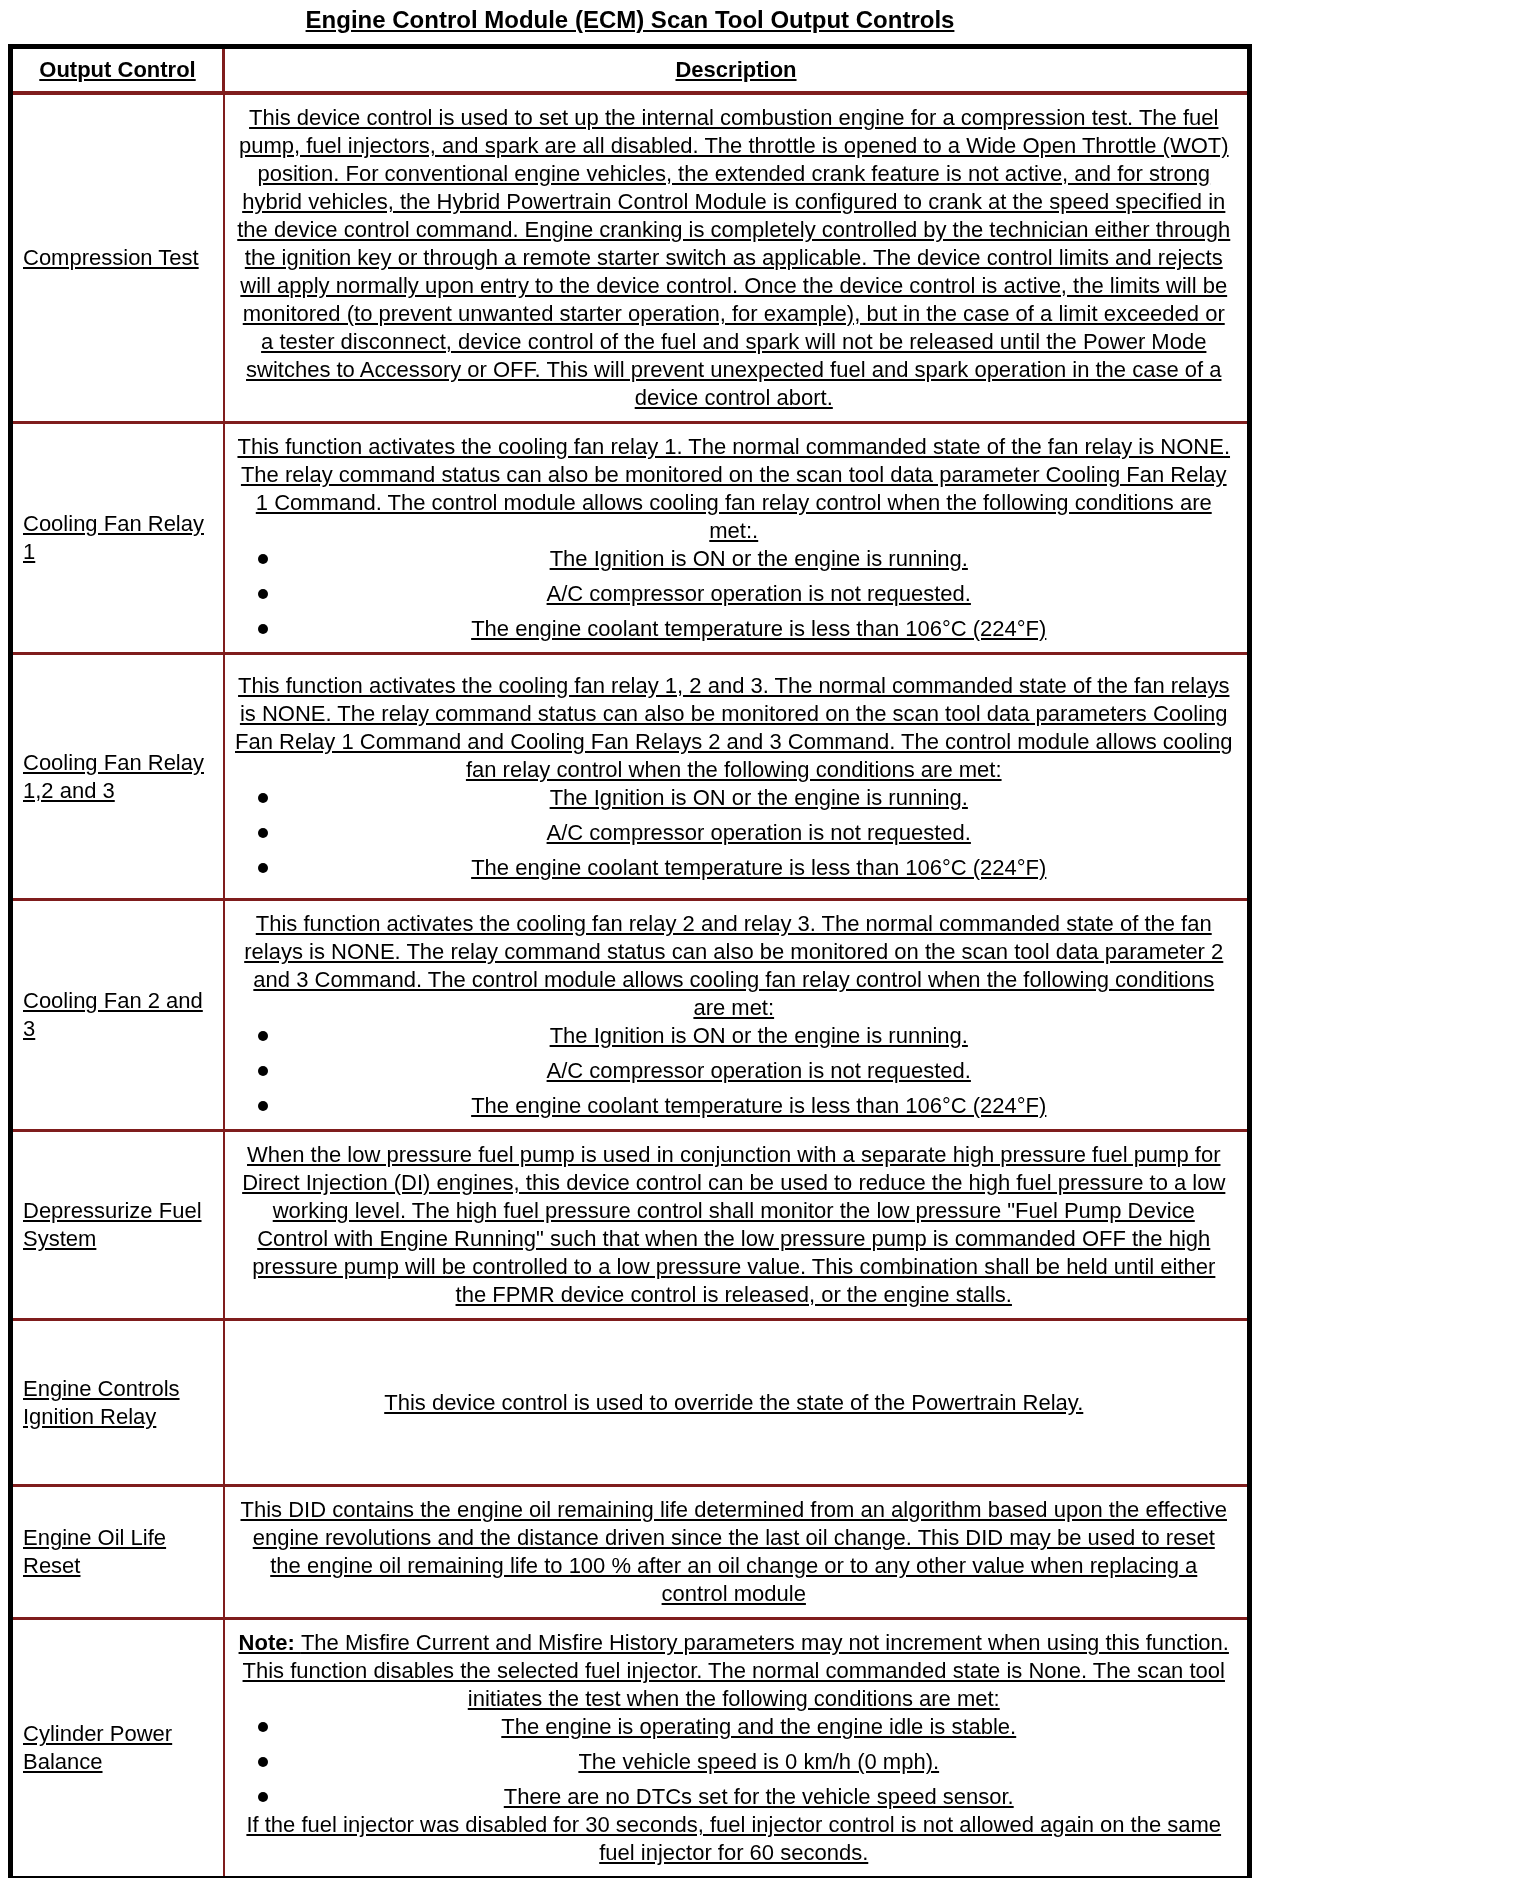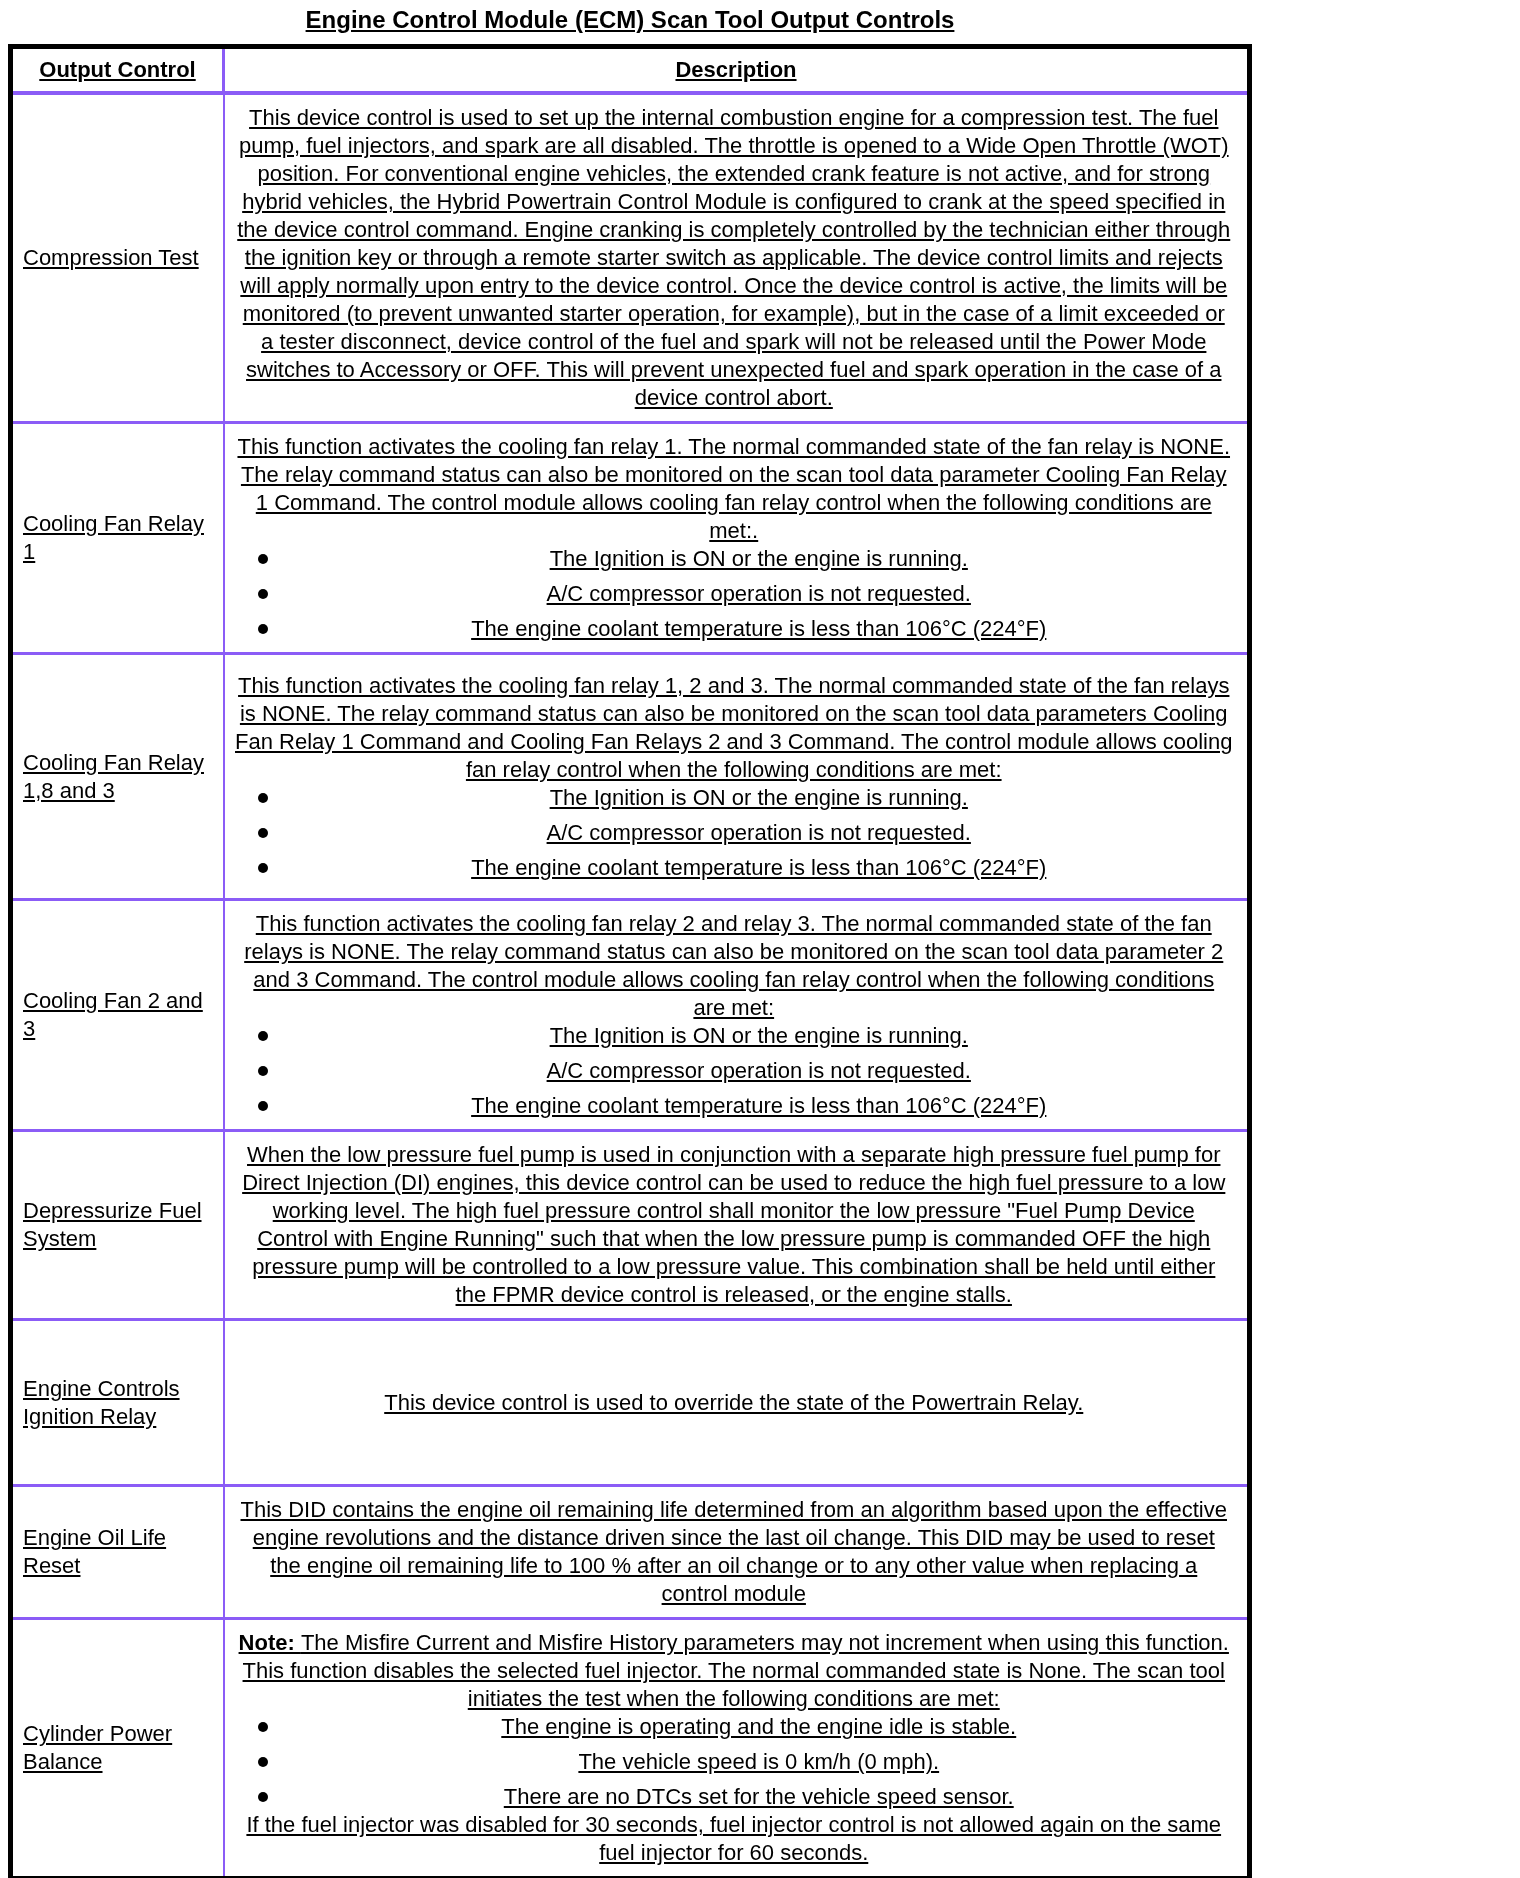--- a/index.html
+++ b/index.html
@@ -23,21 +23,21 @@
     line-height: 28px;
     margin: 2px 0 10px 0;
   }
   table.ecm-table {
     width: 100%;
     border-collapse: collapse;
     table-layout: fixed;
     border: 5px solid #000;
   }
   th, td {
-    border: 3px solid #8b5cf6;
+    border: 3px solid #7f1d1d;
     font-size: 22px;
     line-height: 28px;
     box-sizing: border-box;
   }
   th {
     font-weight: bold;
     text-align: center;
     padding: 7px 4px;
     border-bottom-width: 4px;
   }
@@ -112,21 +112,21 @@
           <td class="desc-cell">
             <p>This function activates the cooling fan relay 1. The normal commanded state of the fan relay is NONE. The relay command status can also be monitored on the scan tool data parameter Cooling Fan Relay 1 Command. The control module allows cooling fan relay control when the following conditions are met:.</p>
             <ul>
               <li>The Ignition is ON or the engine is running.</li>
               <li>A/C compressor operation is not requested.</li>
               <li>The engine coolant temperature is less than 106°C (224°F)</li>
             </ul>
           </td>
         </tr>
         <tr>
-          <td class="control-cell">Cooling Fan Relay 1,8 and 3</td>
+          <td class="control-cell">Cooling Fan Relay 1,2 and 3</td>
           <td class="desc-cell">
             <p>This function activates the cooling fan relay 1, 2 and 3. The normal commanded state of the fan relays is NONE. The relay command status can also be monitored on the scan tool data parameters Cooling Fan Relay 1 Command and Cooling Fan Relays 2 and 3 Command. The control module allows cooling fan relay control when the following conditions are met:</p>
             <ul>
               <li>The Ignition is ON or the engine is running.</li>
               <li>A/C compressor operation is not requested.</li>
               <li>The engine coolant temperature is less than 106°C (224°F)</li>
             </ul>
           </td>
         </tr>
         <tr>

